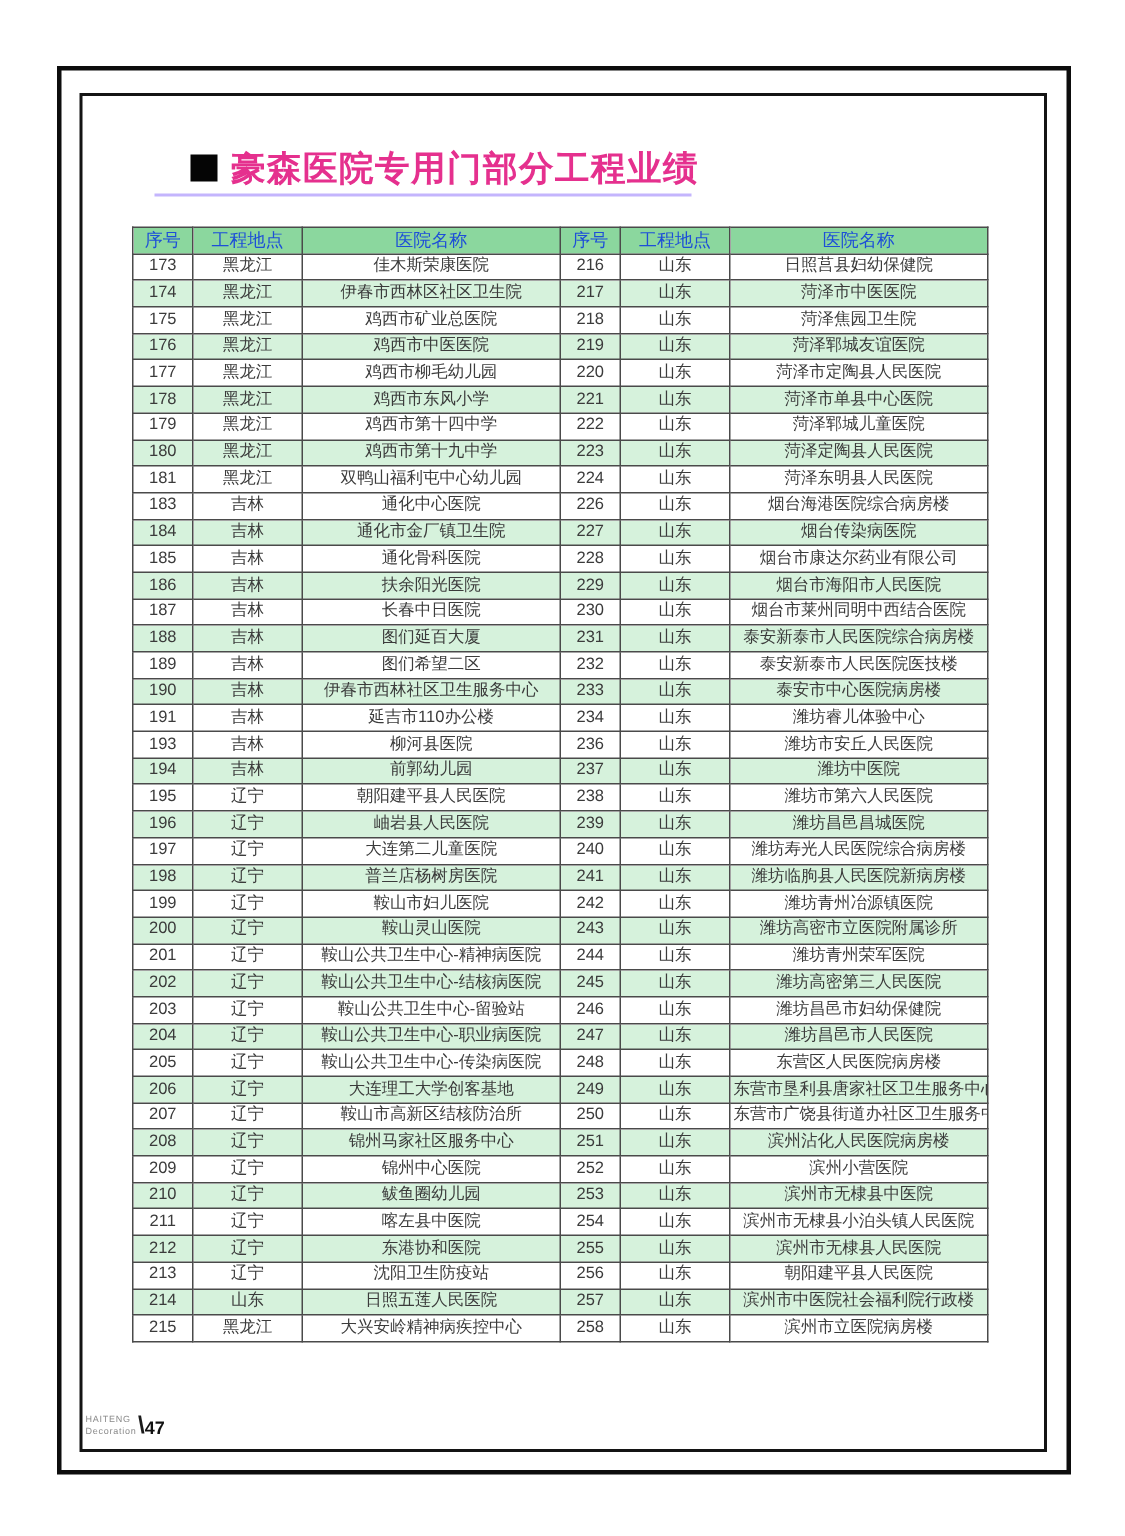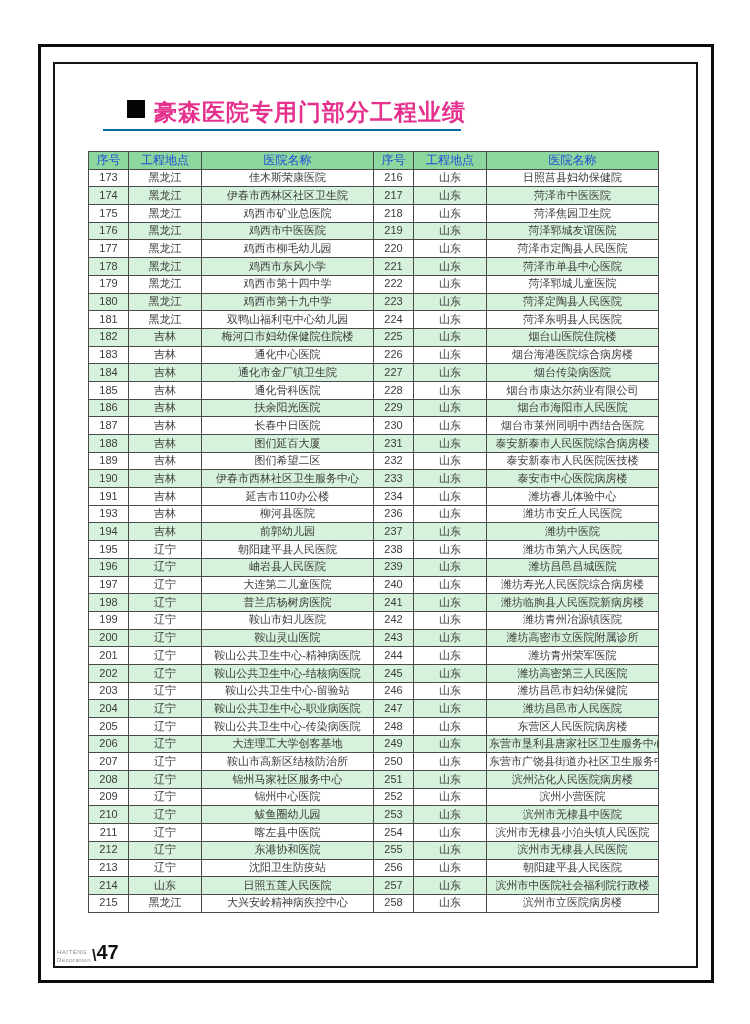--- a/index.html
+++ b/index.html
@@ -12,43 +12,43 @@
   *{box-sizing:border-box;margin:0;padding:0;}
   html,body{width:750px;height:1024px;background:#ffffff;overflow:hidden;
     font-family:"Liberation Sans","DejaVu Sans",sans-serif;color:var(--ink);}
   .sheet{position:relative;width:750px;height:1024px;background:#fff;}
   .outer-frame{position:absolute;left:38px;top:44px;width:676px;height:939px;
     border:3px solid #0d0d0d;}
   .inner-frame{position:absolute;left:53px;top:62px;width:645px;height:906px;
     border:2px solid #141414;}
   
   .title-row{position:absolute;left:103px;top:100px;width:358px;
-    display:flex;align-items:flex-start;gap:9px;
-    border-bottom:2px solid #0369a1;padding-bottom:5px;padding-left:24px;}
+    display:flex;align-items:center;gap:9px;
+    border-bottom:2px solid #c4b5fd;padding-bottom:5px;padding-left:24px;}
   .title-square{width:18px;height:18px;background:#050505;flex:0 0 auto;margin-bottom:1px;}
   .title-text{font-size:23px;font-weight:bold;color:var(--title-color);
     letter-spacing:1px;line-height:1.05;white-space:nowrap;}
   
   .projects-table{position:absolute;left:88px;top:151px;width:570px;
     border-collapse:collapse;table-layout:fixed;}
   .projects-table th,.projects-table td{
     border:1px solid var(--grid);
     height:17.7px;padding:0 2px;text-align:center;vertical-align:middle;
     font-size:11px;line-height:1.05;white-space:nowrap;overflow:hidden;color:var(--ink);}
   .projects-table th{background:var(--header-bg);font-size:12px;font-weight:normal;color:#1d4ed8;}
   .projects-table tr.alt td{background:var(--alt-bg);}
   .col-no{width:40px;}
   .col-loc{width:73px;}
   .col-name{width:172px;}
   td.col-name{font-size:11px;letter-spacing:0;}
   
   .footer{position:absolute;left:57px;top:941px;display:flex;align-items:flex-end;gap:0;}
   .brand{font-size:6px;line-height:1.25;color:#8a8a8a;letter-spacing:.5px;}
   .slash{font-size:16px;font-weight:bold;color:#1a1a1a;margin:0 0 0 1px;transform:translateY(1px);}
-  .page-num{font-size:20px;font-weight:bold;color:#111;letter-spacing:0;}
+  .page-num{font-size:12px;font-weight:bold;color:#111;letter-spacing:0;}
 </style>
 </head>
 <body>
 
 <div class="sheet">
   <div class="outer-frame"></div>
   <div class="inner-frame"></div>
 
   <div class="title-row">
     <span class="title-square"></span>
@@ -132,28 +132,20 @@
           <td class="col-name">菏泽定陶县人民医院</td>
         </tr>
         <tr>
           <td class="col-no">181</td>
           <td class="col-loc">黑龙江</td>
           <td class="col-name">双鸭山福利屯中心幼儿园</td>
           <td class="col-no">224</td>
           <td class="col-loc">山东</td>
           <td class="col-name">菏泽东明县人民医院</td>
         </tr>
-        <tr class="alt">
-          <td class="col-no">182</td>
-          <td class="col-loc">吉林</td>
-          <td class="col-name">梅河口市妇幼保健院住院楼</td>
-          <td class="col-no">225</td>
-          <td class="col-loc">山东</td>
-          <td class="col-name">烟台山医院住院楼</td>
-        </tr>
         <tr>
           <td class="col-no">183</td>
           <td class="col-loc">吉林</td>
           <td class="col-name">通化中心医院</td>
           <td class="col-no">226</td>
           <td class="col-loc">山东</td>
           <td class="col-name">烟台海港医院综合病房楼</td>
         </tr>
         <tr class="alt">
           <td class="col-no">184</td>

